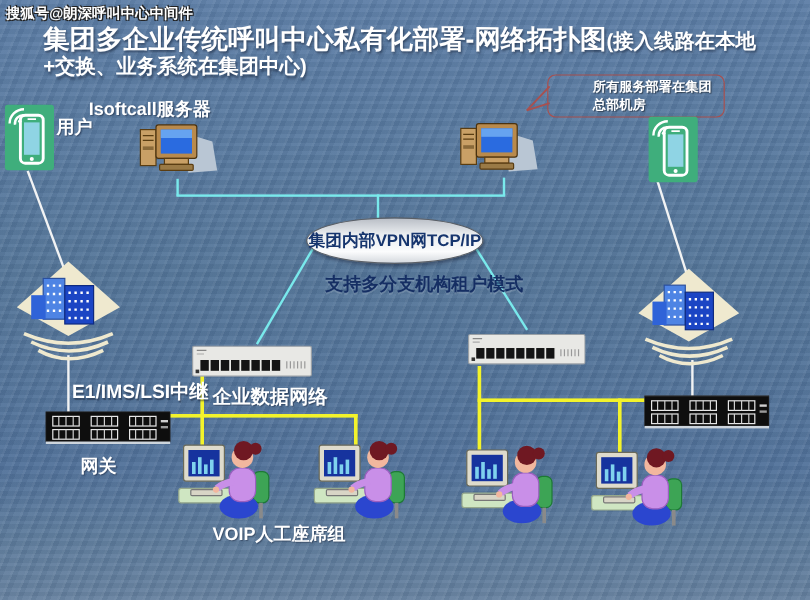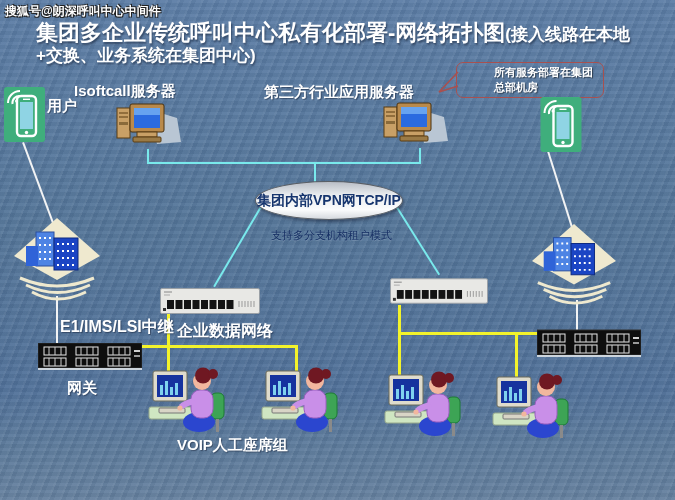--- a/index.html
+++ b/index.html
@@ -31,21 +31,21 @@
   .yh{height:3px;}
   .callout{position:absolute;left:456px;top:62px;width:146px;height:34px;
        border:1.6px solid #a8504f;border-radius:7px;display:flex;align-items:center;
        justify-content:center;}
   .callout span{color:#fff;font-size:11px;font-weight:700;text-shadow:1px 1px 1px rgba(0,0,0,.5);padding-left:37px;}
   .cloud{position:absolute;left:255px;top:181px;width:146px;height:37px;border-radius:50%;
        background:linear-gradient(180deg,#b9bec6 0%,#e9ecef 35%,#fbfcfd 75%,#d5d9de 100%);
        border:1px solid #5a5f66;box-shadow:1px 2px 3px rgba(0,0,20,.35);
        display:flex;flex-direction:row;align-items:center;justify-content:center;line-height:1.1;}
   .cloud div{color:#16356e;font-size:14px;font-weight:700;}
-  .note{position:absolute;color:#152e63;font-size:11px;font-weight:400;white-space:nowrap;
+  .note{position:absolute;color:#152e63;font-size:15px;font-weight:700;white-space:nowrap;
        text-shadow:0 1px 0 rgba(255,255,255,.15);}
   .icon{position:absolute;}
 </style>
 </head>
 <body>
 
 <div id="stage">
   <div class="texture"></div>
 
   <div class="lbl watermark">搜狐号@朗深呼叫中心中间件</div>
@@ -118,21 +118,20 @@
     <line x1="6" y1="13" x2="15" y2="13" stroke="#5a3d12"></line>
       <line x1="6" y1="17" x2="15" y2="17" stroke="#5a3d12"></line>
     <rect x="6" y="22" width="9" height="3" fill="#8a6a3a"></rect>
     <rect x="17" y="4" width="34" height="28" rx="2" fill="#b98a4c" stroke="#4a3210"></rect>
     <rect x="21" y="8" width="26" height="20" fill="#2a6be0"></rect>
     <rect x="21" y="8" width="26" height="7" fill="#66a3f0"></rect>
     <rect x="24" y="32" width="20" height="5" fill="#c9a066" stroke="#5a3d12"></rect>
     <rect x="20" y="37" width="28" height="5" rx="1" fill="#9a7a46" stroke="#5a3d12"></rect>
   </svg>
 
-  <div class="lbl" style="left:264px;top:83px;font-size:15px;">第三方行业应用服务器</div>
   <svg class="icon" style="left:380px;top:99px;" width="72" height="50" viewBox="0 0 72 50">
     <polygon points="38,10 64,18 68,42 44,44" fill="#b9c6d4"></polygon>
     <rect x="4" y="8" width="13" height="30" fill="#c9a066" stroke="#5a3d12"></rect>
     <line x1="6" y1="13" x2="15" y2="13" stroke="#5a3d12"></line>
       <line x1="6" y1="17" x2="15" y2="17" stroke="#5a3d12"></line>
     <rect x="6" y="22" width="9" height="3" fill="#8a6a3a"></rect>
     <rect x="17" y="4" width="34" height="28" rx="2" fill="#b98a4c" stroke="#4a3210"></rect>
     <rect x="21" y="8" width="26" height="20" fill="#2a6be0"></rect>
     <rect x="21" y="8" width="26" height="7" fill="#66a3f0"></rect>
     <rect x="24" y="32" width="20" height="5" fill="#c9a066" stroke="#5a3d12"></rect>

